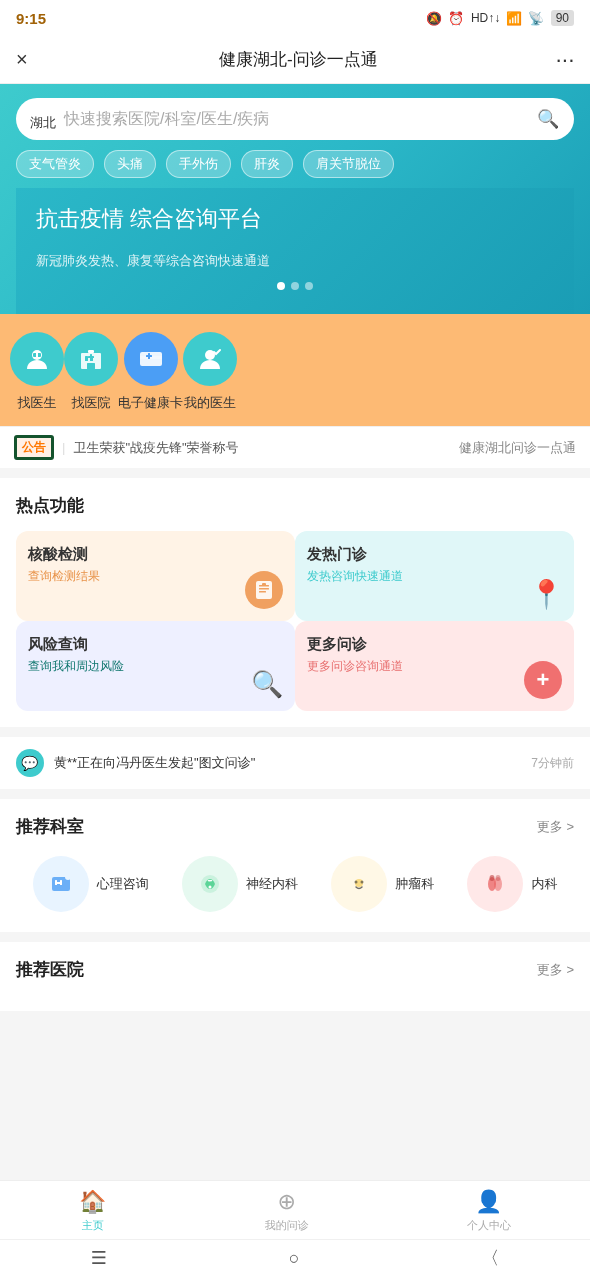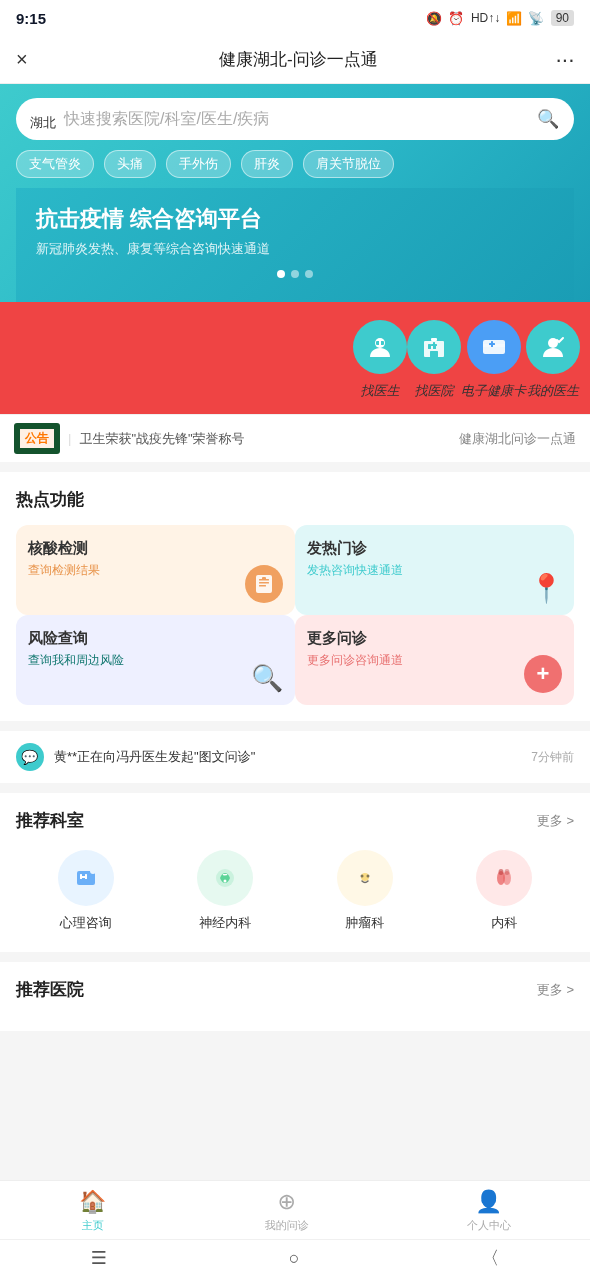--- a/index.html
+++ b/index.html
@@ -8,21 +8,21 @@
 
     
     .status-bar {
       background: #fff;
       display: flex;
       justify-content: space-between;
       align-items: center;
       padding: 8px 16px;
       height: 36px;
     }
-    .status-time { font-size: 15px; font-weight: 600; color: #0f172a; }
+    .status-time { font-size: 15px; font-weight: 600; color: #a16207; }
     .status-icons { display: flex; align-items: center; gap: 6px; font-size: 13px; color: #333; }
 
     
     .nav-bar {
       background: #fff;
       display: flex;
       align-items: center;
       justify-content: space-between;
       padding: 8px 16px;
       height: 48px;
@@ -67,38 +67,37 @@
       white-space: nowrap;
       cursor: pointer;
     }
 
     
     .banner {
       background: linear-gradient(135deg, #2bb8c8 0%, #1a9db5 100%);
       padding: 16px 20px 24px 20px;
       position: relative;
     }
-    .banner-title { font-size: 22px; font-weight: 700; color: #fff; margin-bottom: 6px; }
+    .banner-title { font-size: 22px; font-weight: 400; color: #fff; margin-bottom: 18px; }
     .banner-sub { font-size: 13px; color: rgba(255,255,255,0.85); }
     .banner-dots {
       display: flex;
       gap: 6px;
       justify-content: center;
       margin-top: 12px;
     }
     .banner-dot { width: 8px; height: 8px; border-radius: 50%; background: rgba(255,255,255,0.5); }
     .banner-dot.active { background: #fff; }
 
     
     .quick-nav {
-      background: #ef4444;
-      display: flex;
-      justify-content: flex-end;
+      background: #fdba74;
+      display: flex;
+      justify-content: flex-start;
       padding: 18px 10px 14px 10px;
-      font-style: italic;
     }
     .quick-nav-item { display: flex; flex-direction: column; align-items: center; gap: 8px; cursor: pointer; }
     .quick-nav-icon {
       width: 54px; height: 54px; border-radius: 50%;
       display: flex; align-items: center; justify-content: center;
       font-size: 24px; color: #fff;
     }
     .icon-doctor { background: #3ecbcd; }
     .icon-hospital { background: #3ecbcd; }
     .icon-card { background: #4b9ef5; }
@@ -113,21 +112,21 @@
       align-items: center;
       padding: 8px 14px;
       gap: 8px;
       font-size: 13px;
       color: #555;
       overflow: hidden;
     }
     .notice-tag {
       background: #fff0e6;
       color: #ff7700;
-      border: 6px solid #14532d;
+      border: 3px solid #14532d;
       border-radius: 3px;
       padding: 1px 5px;
       font-size: 12px;
       font-weight: 600;
       white-space: nowrap;
     }
     .notice-text { flex: 1; overflow: hidden; white-space: nowrap; text-overflow: ellipsis; }
     .notice-more { white-space: nowrap; color: #888; }
 
     
@@ -190,21 +189,21 @@
     }
     .live-text { flex: 1; font-size: 13px; color: #333; }
     .live-time { font-size: 12px; color: #aaa; white-space: nowrap; }
 
     
     .dept-grid {
       display: flex;
       justify-content: space-around;
       padding: 4px 0;
     }
-    .dept-item { display: flex; flex-direction: column; align-items: center; gap: 8px; cursor: pointer; }
+    .dept-item { display: flex; align-items: center; gap: 8px; cursor: pointer; }
     .dept-icon {
       width: 56px; height: 56px; border-radius: 50%;
       display: flex; align-items: center; justify-content: center;
       font-size: 26px;
     }
     .dept-psych { background: #e8f4ff; color: #4b9ef5; }
     .dept-neuro { background: #e6f9f0; color: #2dc87a; }
     .dept-tumor { background: #fff8e6; color: #f5c842; }
     .dept-internal { background: #ffe8e8; color: #e85a5a; }
     .dept-label { font-size: 13px; color: #333; }

